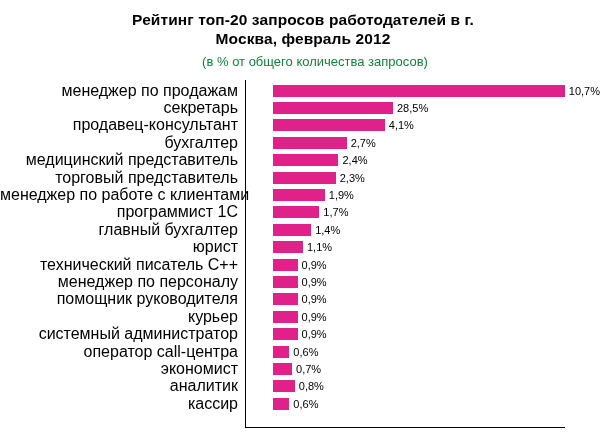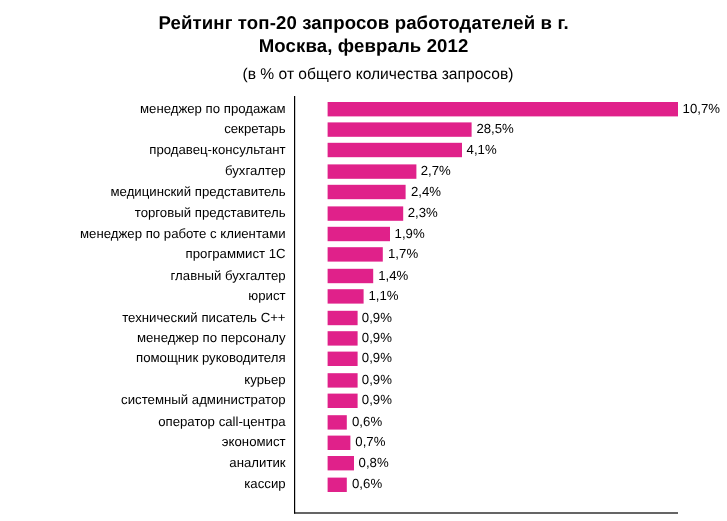--- a/index.html
+++ b/index.html
@@ -29,21 +29,21 @@
   .chart-title {
     font-size: 15.5px;
     font-weight: bold;
     color: #000000;
     line-height: 19px;
     letter-spacing: 0.1px;
   }
   .chart-subtitle {
     font-size: 13px;
     font-weight: normal;
-    color: #000000;
+    color: #15803d;
     line-height: 19px;
     margin-top: 4px;
     padding-left: 24px;
   }
   .plot-area {
     position: absolute;
     left: 0;
     top: 80px;
     width: 606px;
     height: 348px;
@@ -58,21 +58,21 @@
     display: flex;
     align-items: center;
     height: 17.4px;
   }
   .cat-label {
     width: 245px;
     flex: 0 0 245px;
     text-align: right;
     padding-right: 7px;
     box-sizing: border-box;
-    font-size: 11px;
+    font-size: 16px;
     color: #000000;
     white-space: nowrap;
     line-height: 12px;
   }
   .bar-wrap {
     position: relative;
     flex: 1 1 auto;
     height: 17.4px;
     display: flex;
     align-items: center;

